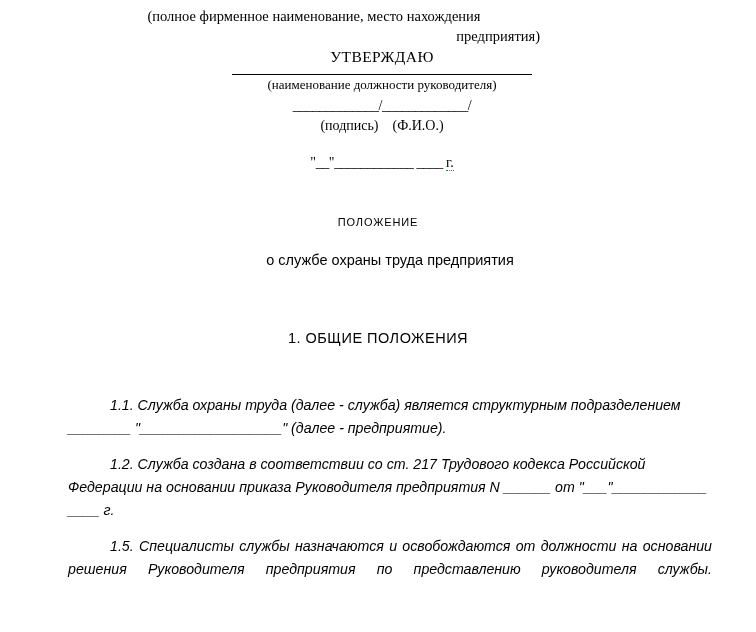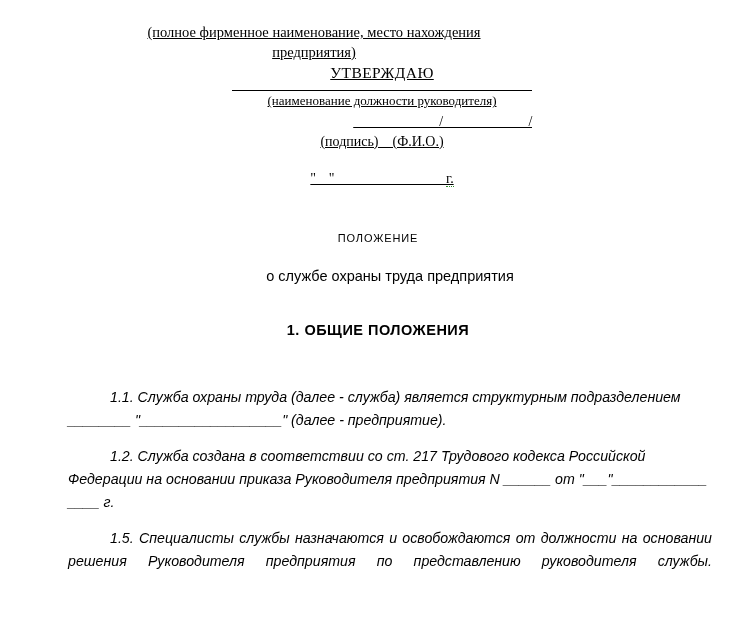--- a/index.html
+++ b/index.html
@@ -24,29 +24,28 @@
     background: #ffffff;
     box-sizing: border-box;
   }
 
   
   .letterhead {
     font-family: "Liberation Serif", serif;
     font-size: 14.5px;
     line-height: 1.38;
     color: #000;
-    padding-top: 22px;
-    text-decoration: underline;
+    padding-top: 6px;
   }
   .lh-org {
     text-align: center;
     width: 452px;
     margin-left: 88px;
   }
-  .lh-org .l2 { display: block; }
+  .lh-org .l2 { display: block; text-align: right; }
 
   .approve-block {
     width: 300px;
     margin-left: 232px;
     text-align: center;
   }
   .approve-word {
     font-size: 15.5px;
     letter-spacing: 0.4px;
   }
@@ -88,25 +87,24 @@
     font-size: 11px;
     letter-spacing: 0.9px;
   }
   .doc-subtitle {
     margin-top: 24px;
     text-align: center;
     font-size: 14.5px;
     padding-left: 24px;
   }
   .section-heading {
-    margin-top: 38px;
+    margin-top: 62px;
     text-align: center;
     font-size: 14.5px;
     letter-spacing: 0.5px;
-    font-weight: bold;
   }
 
   
   .body-area {
     margin-top: 48px;
     padding-left: 68px;
     padding-right: 44px;
     font-style: italic;
   }
   .para {
@@ -118,21 +116,21 @@
   }
   .para.justify {
     text-align: justify;
     text-justify: inter-word;
   }
   .para.justify:after {
     content: "";
     display: inline-block;
     width: 100%;
   }
-  .u { letter-spacing: -0.4px; text-align: right; }
+  .u { letter-spacing: -0.4px; }
 </style>
 </head>
 <body>
 
 <div class="page">
 
   <div class="letterhead">
 
     <div class="lh-org">
       <span>(полное фирменное наименование, место нахождения</span>

